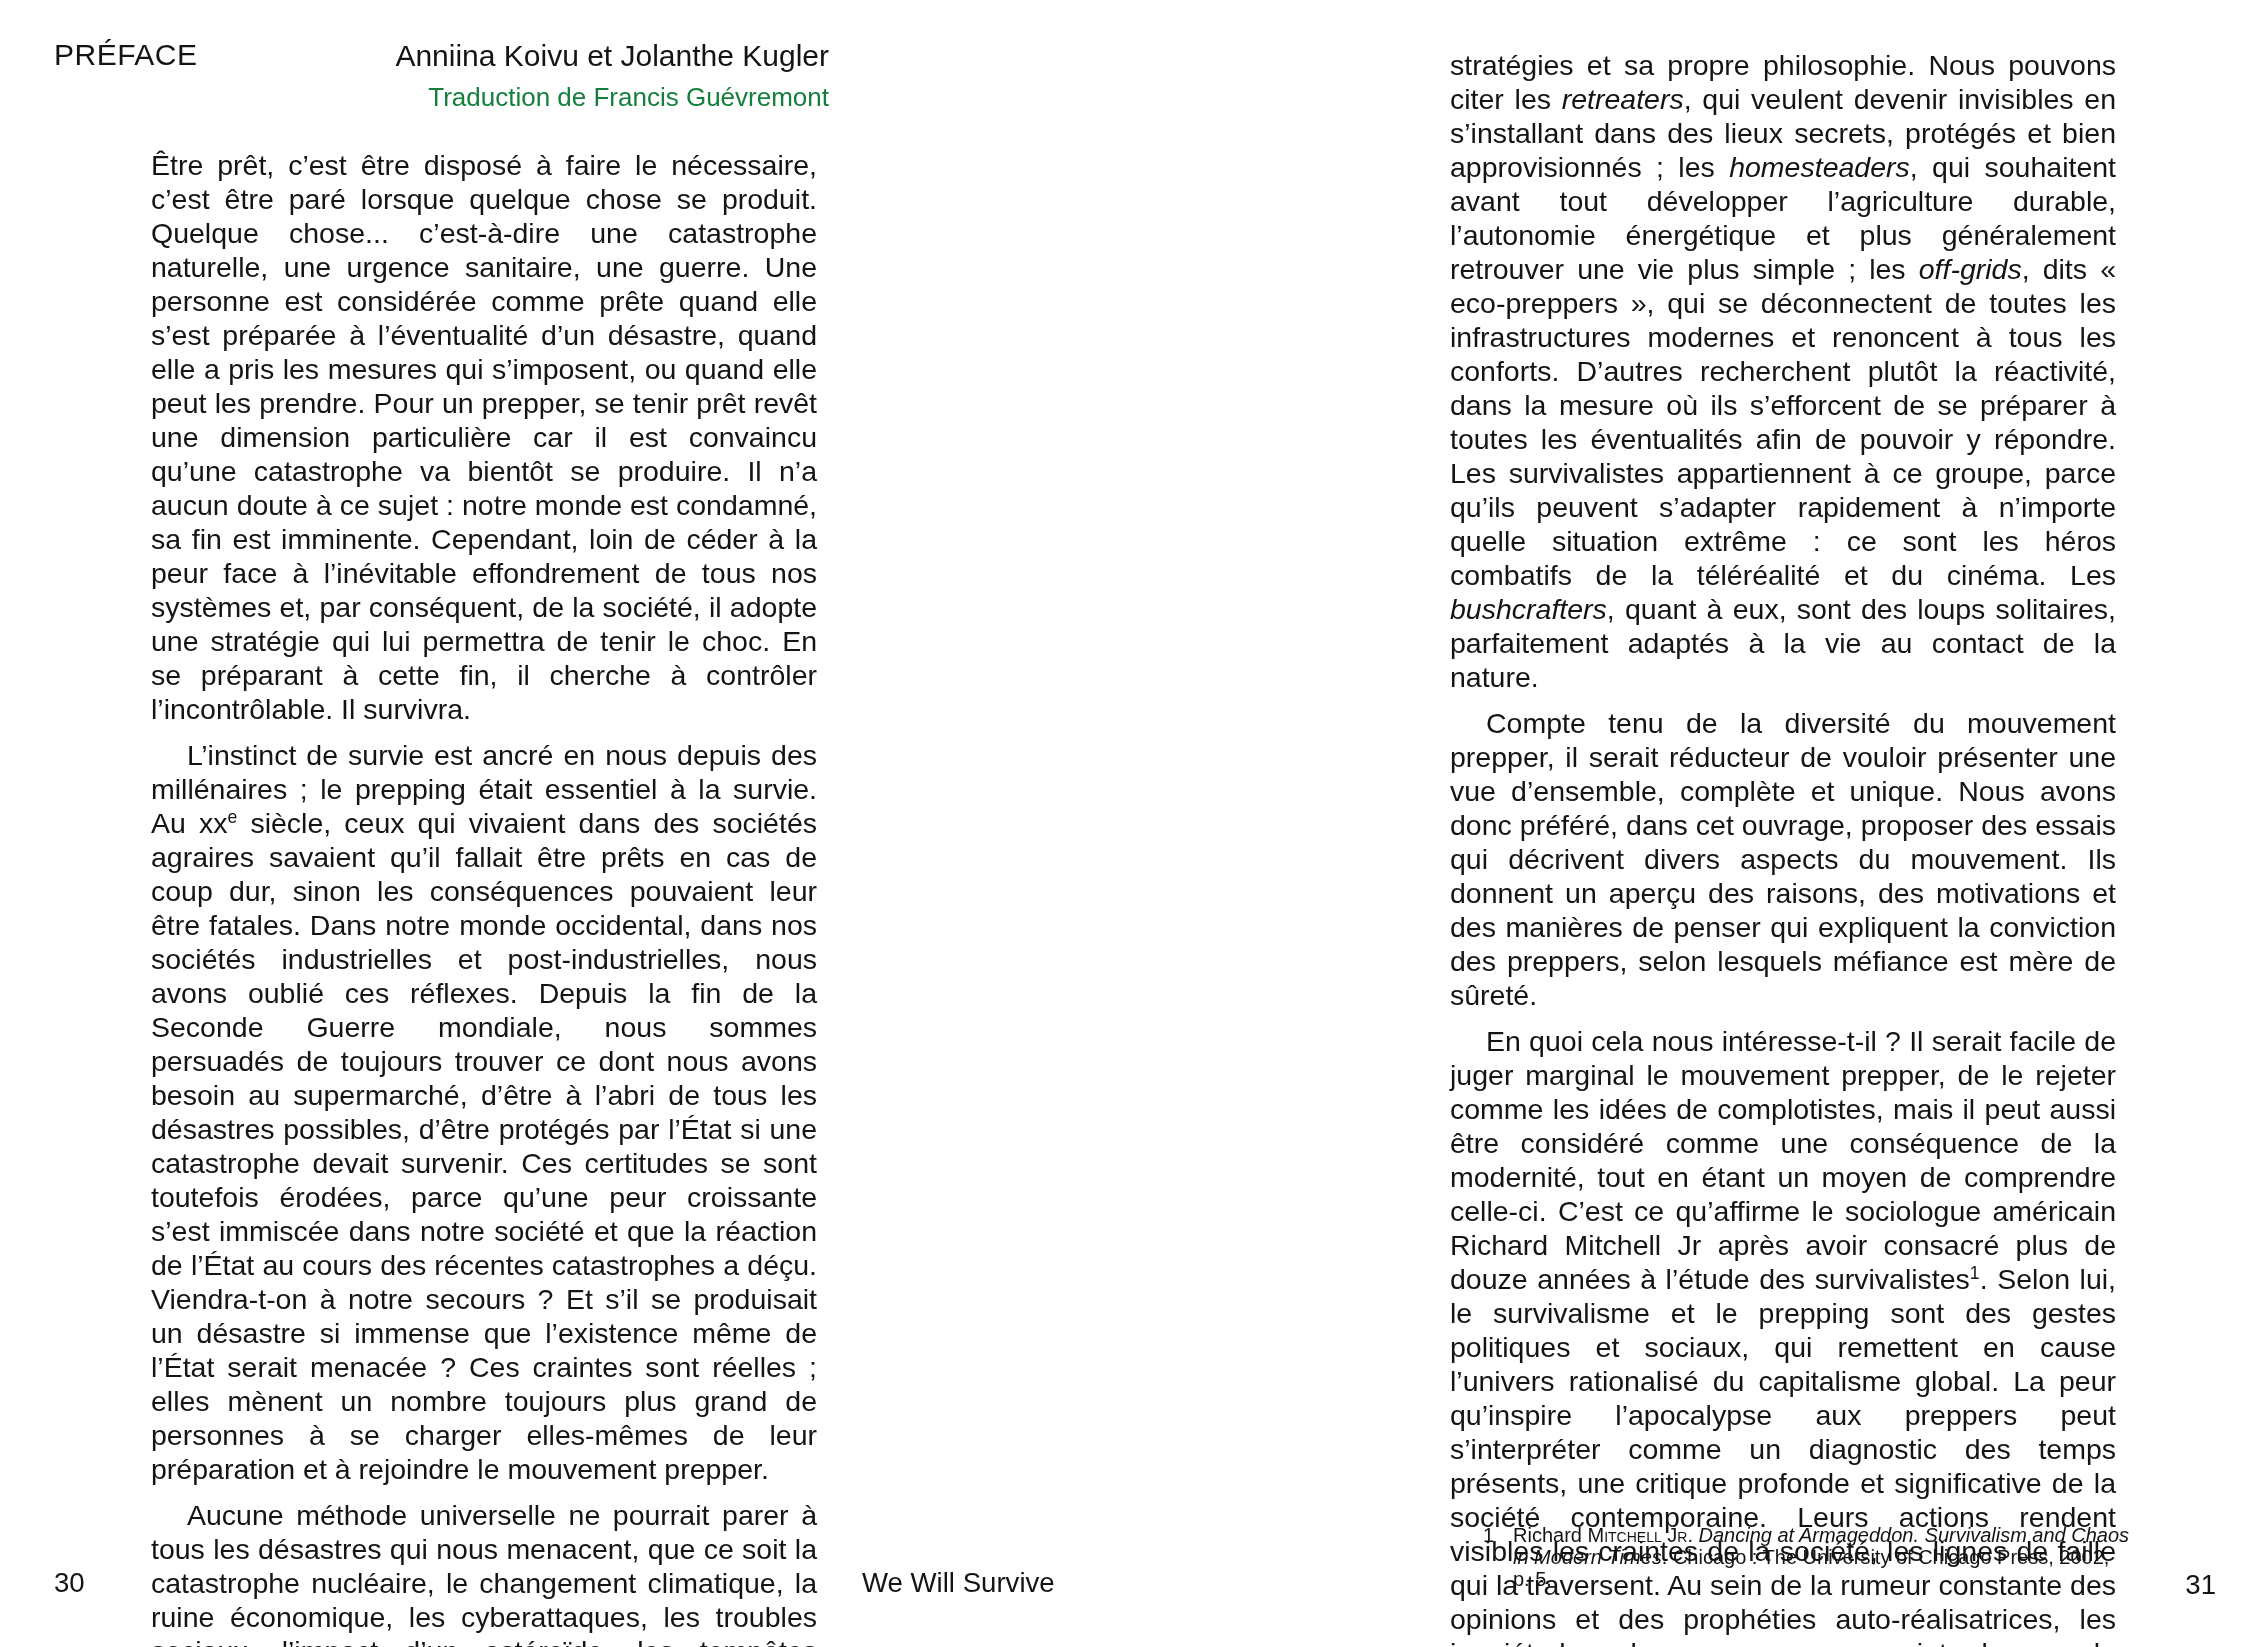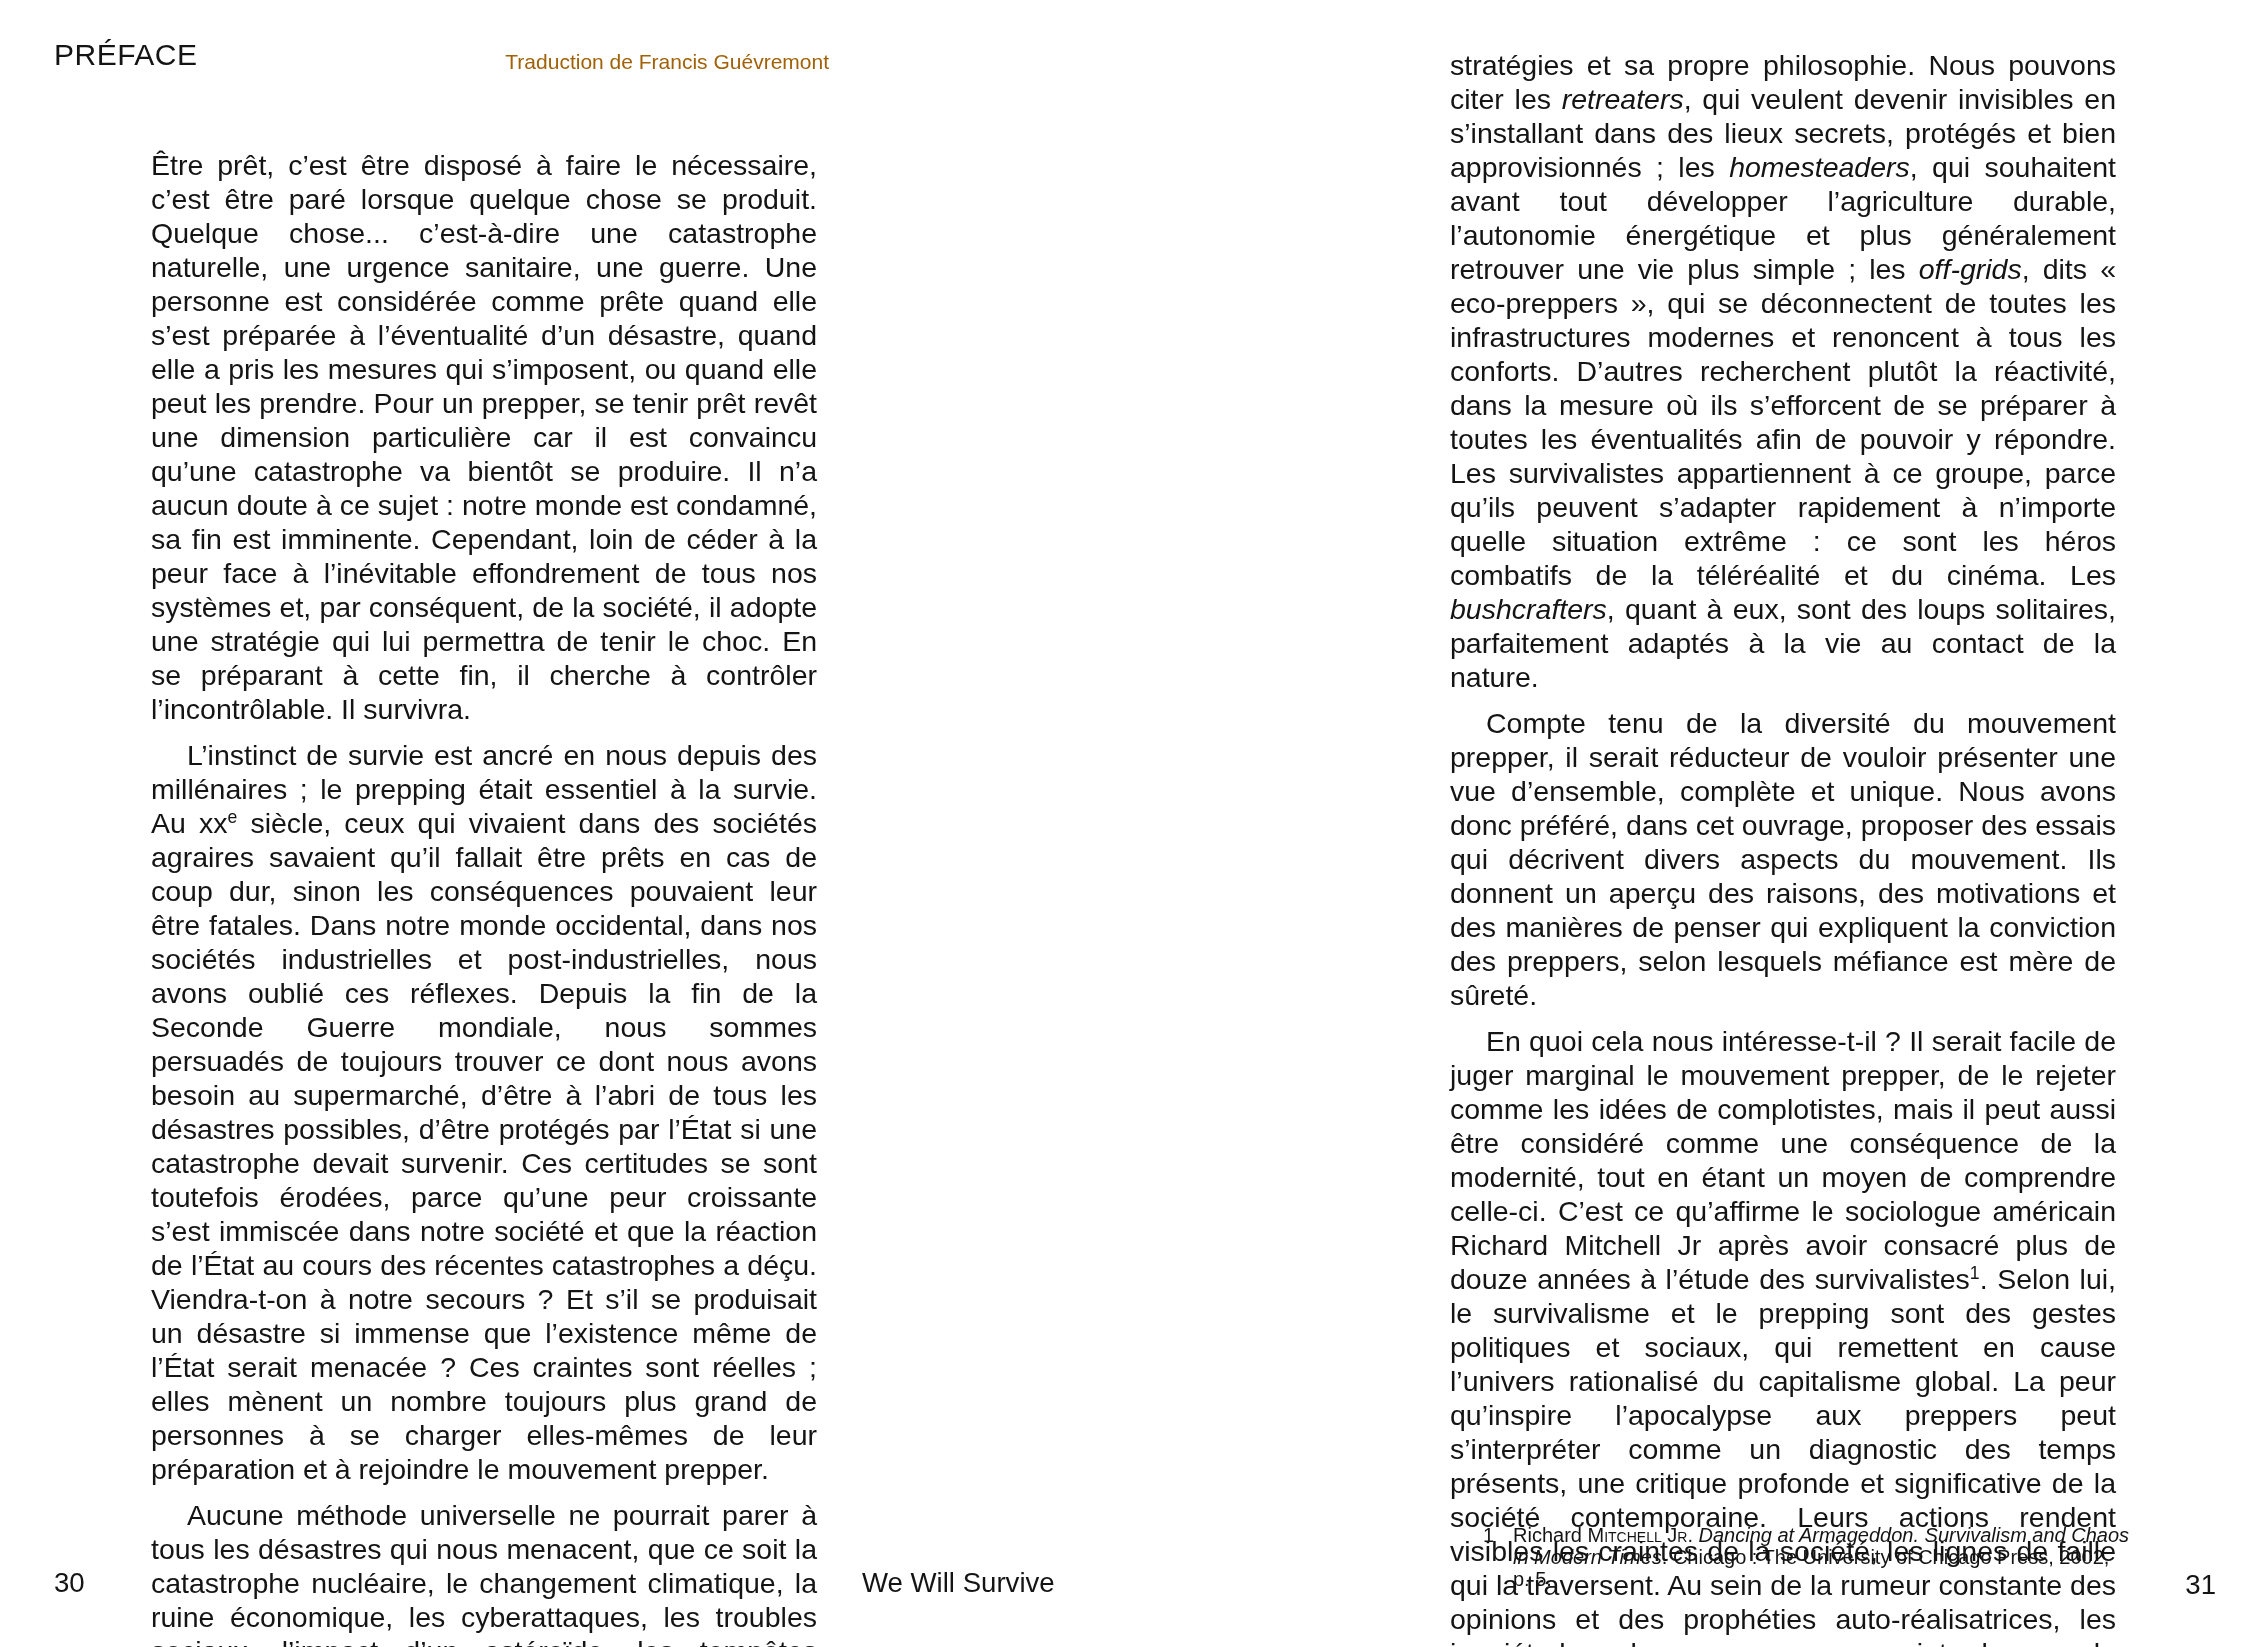--- a/index.html
+++ b/index.html
@@ -26,21 +26,21 @@
     letter-spacing: 0.5px;
     white-space: nowrap;
   }
   .authors-block {
     position: absolute;
     left: 138px; top: 38px;
     width: 690px;
     text-align: right;
   }
   .authors { font-size: 30px; line-height: 36px; }
-  .translation { font-size: 21px; line-height: 25px; margin-top: 11.4px; color: #a16207; }
+  .translation { font-size: 26px; line-height: 25px; margin-top: 11.4px; color: #15803d; }
 
   .body-text {
     font-size: 28.5px;
     line-height: 34px;
     text-align: justify;
     hyphens: auto;
   }
   .left-col  { position: absolute; left: 138px;  top: 136px; width: 690px; }
   
   .right-col { position: absolute; left: 315px; top: 36px; width: 690px; }
@@ -70,20 +70,21 @@
 </style>
 </head>
 <body>
 
 <div class="spread">
 
   <section class="page page-left">
     <div class="section-title">PRÉFACE</div>
 
     <div class="authors-block">
+      <div class="authors">Anniina Koivu et Jolanthe Kugler</div>
       <div class="translation">Traduction de Francis Guévremont</div>
     </div>
 
     <div class="left-col body-text">
         <p class="para">Être prêt, c’est être disposé à faire le nécessaire, c’est être paré lorsque quelque chose se produit. Quelque chose... c’est-à-dire une catastrophe naturelle, une urgence sanitaire, une guerre. Une personne est considérée comme prête quand elle s’est préparée à l’éventualité d’un désastre, quand elle a pris les mesures qui s’imposent, ou quand elle peut les prendre. Pour un prepper, se tenir prêt revêt une dimension particulière car il est convaincu qu’une catastrophe va bientôt se produire. Il n’a aucun doute à ce sujet : notre monde est condamné, sa fin est imminente. Cependant, loin de céder à la peur face à l’inévitable effondrement de tous nos systèmes et, par conséquent, de la société, il adopte une stratégie qui lui permettra de tenir le choc. En se préparant à cette fin, il cherche à contrôler l’incontrôlable. Il survivra.</p>
         <p class="para indent">L’instinct de survie est ancré en nous depuis des millénaires ; le prepping était essentiel à la survie. Au xx<sup>e</sup> siècle, ceux qui vivaient dans des sociétés agraires savaient qu’il fallait être prêts en cas de coup dur, sinon les conséquences pouvaient leur être fatales. Dans notre monde occidental, dans nos sociétés industrielles et post-industrielles, nous avons oublié ces réflexes. Depuis la fin de la Seconde Guerre mondiale, nous sommes persuadés de toujours trouver ce dont nous avons besoin au supermarché, d’être à l’abri de tous les désastres possibles, d’être protégés par l’État si une catastrophe devait survenir. Ces certitudes se sont toutefois érodées, parce qu’une peur croissante s’est immiscée dans notre société et que la réaction de l’État au cours des récentes catastrophes a déçu. Viendra-t-on à notre secours ? Et s’il se produisait un désastre si immense que l’existence même de l’État serait menacée ? Ces craintes sont réelles ; elles mènent un nombre toujours plus grand de personnes à se charger elles-mêmes de leur préparation et à rejoindre le mouvement prepper.</p>
         <p class="para indent">Aucune méthode universelle ne pourrait parer à tous les désastres qui nous menacent, que ce soit la catastrophe nucléaire, le changement climatique, la ruine économique, les cyberattaques, les troubles sociaux, l’impact d’un astéroïde, les tempêtes solaires extrêmes, les pandémies, etc. Chaque nouvelle menace, réelle ou imaginaire, a provoqué une nouvelle diversification des preppers. Des sous-cultures sont apparues, chacune avec ses propres</p>
       </div>
 
     <div class="page-number page-number-left">30</div>

